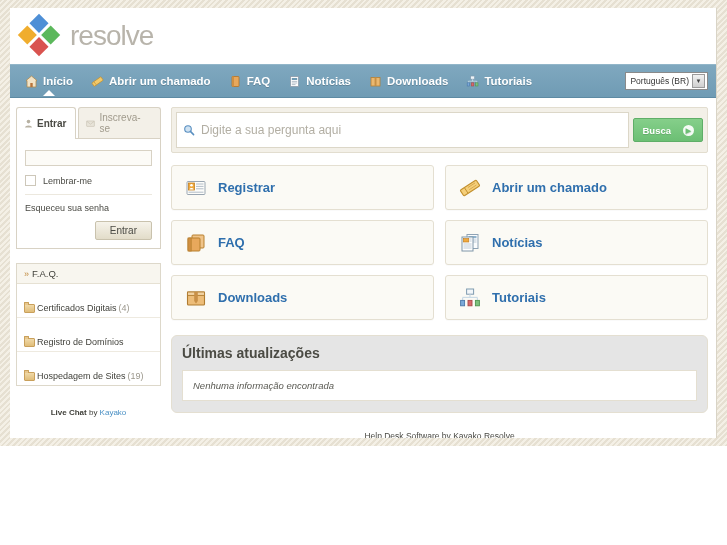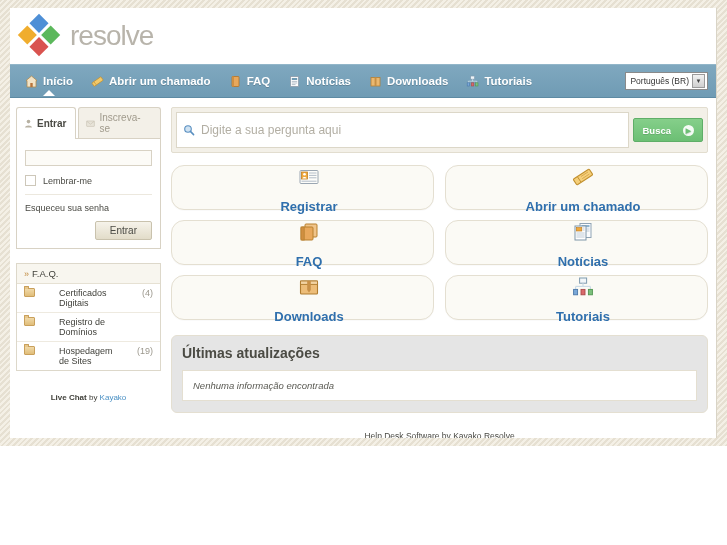--- a/index.html
+++ b/index.html
@@ -234,23 +234,24 @@
     font-size: 9.5px;
     color: #3f3f39;
     padding: 4px 7px;
     display: flex; align-items: center; gap: 5px;
   }
   .faq-chev { color: #c08a3e; font-size: 9px; letter-spacing:-2px;}
   .faq-item {
     font-size: 9px;
     color: #3f3f39;
     padding: 4px 7px;
-    display: flex; align-items: flex-start; gap: 24px;
+    display: flex; align-items: center; gap: 2px;
     border-bottom: 1px solid #eeeae0;
     cursor: pointer;
+    margin-top: 15px;
   }
   .faq-item:last-child { border-bottom: none; }
   .faq-count { color: #9b978c; }
   .folder {
     width: 11px; height: 9px;
     flex: 0 0 11px;
     position: relative;
     background: linear-gradient(to bottom,#f0d9a8,#e0bd79);
     border: 1px solid #c9a05b;
     border-radius: 0 1px 1px 1px;
@@ -324,29 +325,28 @@
   
   .tiles {
     display: grid;
     grid-template-columns: 1fr 1fr;
     gap: 10px 11px;
     margin-top: 12px;
   }
   .tile {
     background: #fbfaf5;
     border: 1px solid #e4dfd1;
-    border-radius: 13px;
+    border-radius: 3px;
     height: 43px;
     display: flex;
     align-items: center;
     padding-left: 13px;
     gap: 11px;
     cursor: pointer;
     box-shadow: 0 1px 0 rgba(0,0,0,0.02);
-    flex-direction: column;
   }
   .tile-label {
     color: #2f6fad;
     font-size: 13px;
     font-weight: bold;
   }
   .tile-ico { width: 22px; height: 22px; position: relative; flex:0 0 22px;}
 
   
   .updates {

